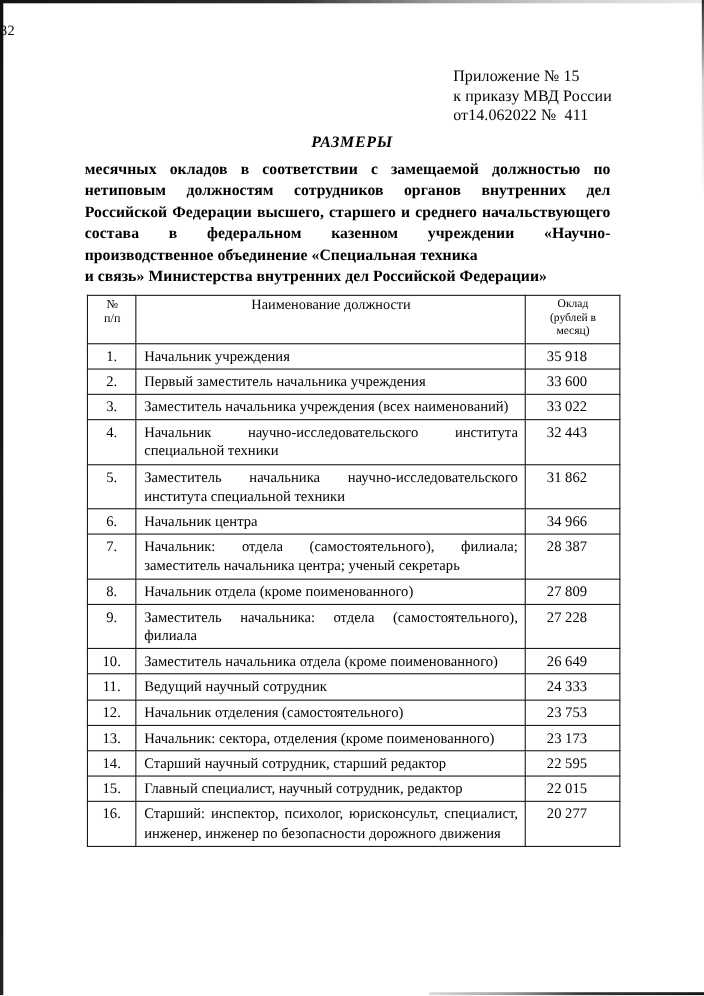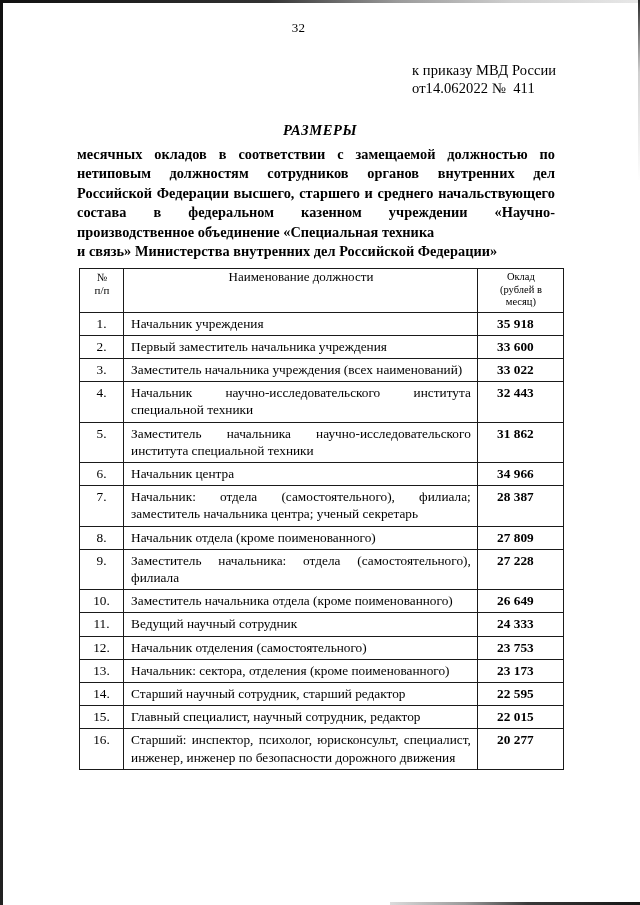--- a/index.html
+++ b/index.html
@@ -42,24 +42,22 @@
     position: absolute;
     left: 390px; bottom: 0;
     width: 250px; height: 3px;
     background: linear-gradient(to right, #dcdcdc 0%, #9a9a9a 30%, #3a3a3a 55%, #151515 100%);
   }
 
   .page-number {
     position: absolute;
     left: 0; top: 20px;
     width: 517px;
-    text-align: center;
     font-size: 13px;
     letter-spacing: 0.3px;
-    padding-left: 40px;
   }
 
   .appendix-block {
     position: absolute;
     left: 412px;
     top: 62px;
     width: 220px;
     font-size: 14.5px;
     line-height: 17.5px;
     letter-spacing: 0.1px;
@@ -134,36 +132,36 @@
     text-align: justify;
     text-align-last: left;
     padding-left: 7px;
     padding-right: 6px;
   }
   td.cell-pay {
     text-align: center;
     padding-left: 2px;
     padding-right: 12px;
     white-space: nowrap;
-    font-weight: bold;
   }
 </style>
 </head>
 <body>
 
 <div id="page">
 
   <div class="scan-edge-top"></div>
   <div class="scan-edge-left"></div>
   <div class="scan-edge-right"></div>
   <div class="scan-edge-bottom"></div>
 
   <div class="page-number">32</div>
 
   <div class="appendix-block">
+    <div>Приложение № 15</div>
     <div>к приказу МВД России</div>
     <div>от14.062022 №  411</div>
   </div>
 
   <div class="doc-title">РАЗМЕРЫ</div>
 
   <div class="intro">
     <span>месячных окладов в соответствии с замещаемой должностью по нетиповым должностям сотрудников органов внутренних дел Российской Федерации высшего, старшего и среднего начальствующего состава в федеральном казенном учреждении «Научно-производственное объединение «Специальная техника</span>
     <span class="last-line">и связь» Министерства внутренних дел Российской Федерации»</span>
   </div>

